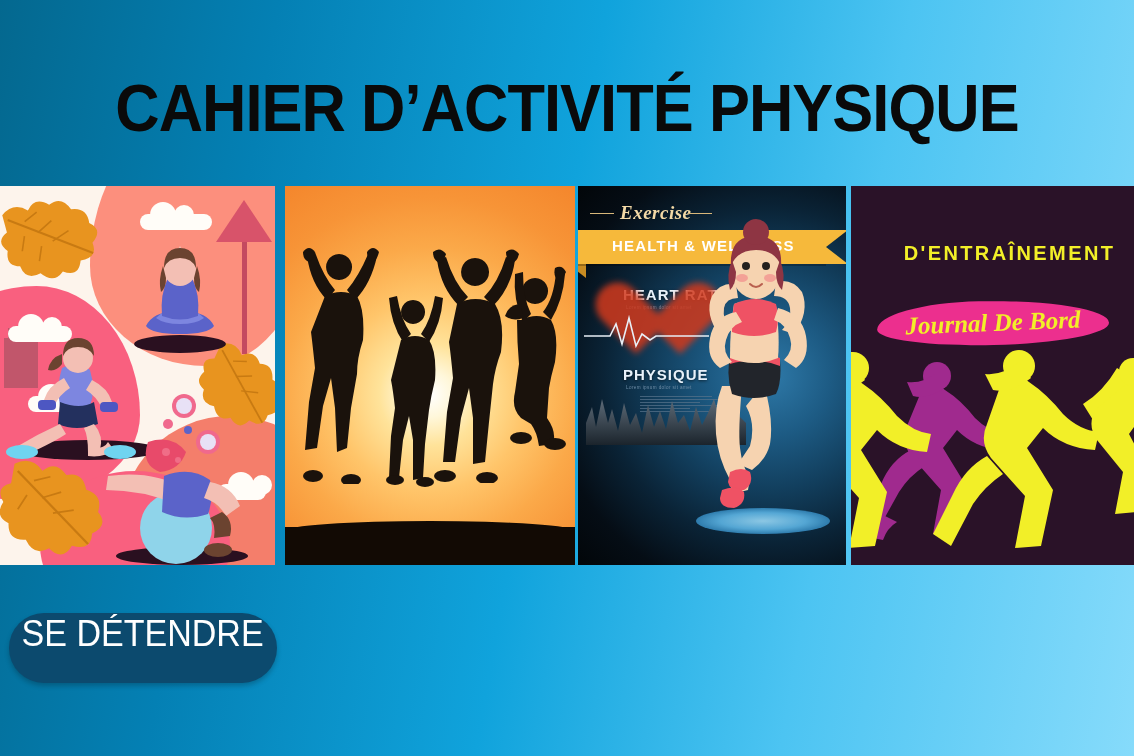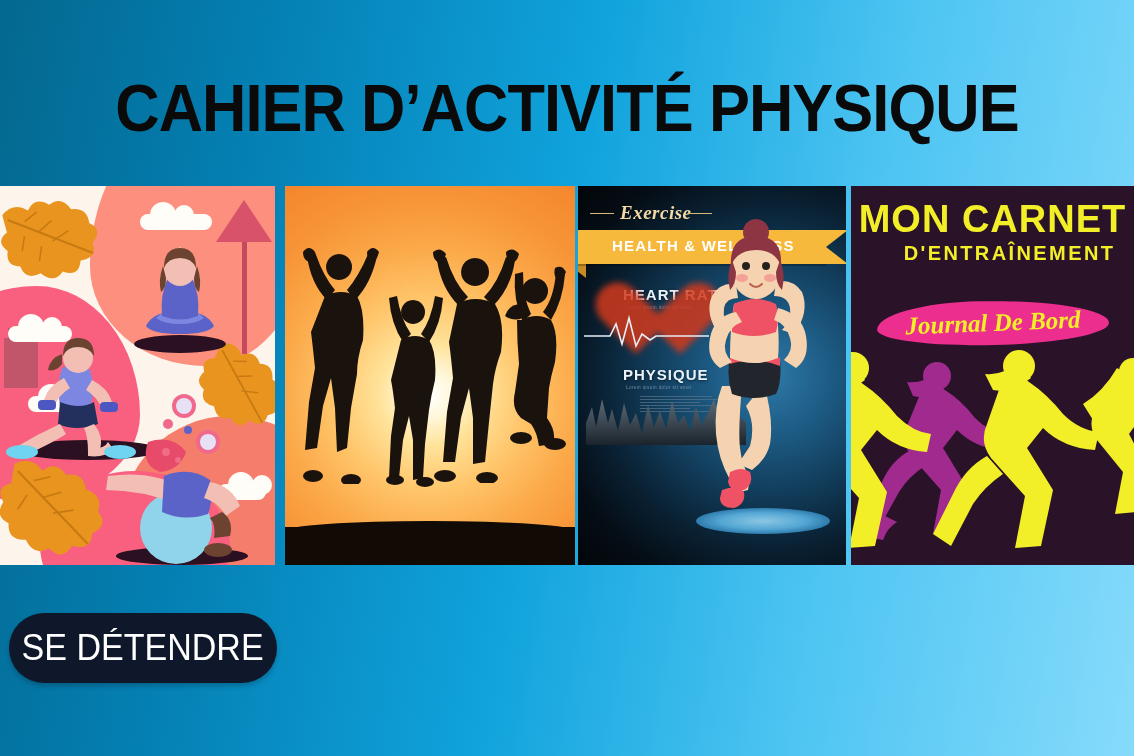--- a/index.html
+++ b/index.html
@@ -93,22 +93,22 @@
     border-radius:44% 56% 50% 50%/60% 55% 45% 40%;transform:rotate(-1.2deg);}
   .brush span{position:absolute;left:0;top:8px;width:232px;text-align:center;
     font-family:"Liberation Serif",serif;font-style:italic;font-weight:bold;font-size:25px;color:#f2ef28;
     transform:rotate(-1deg);}
   .runners{position:absolute;left:0;top:160px;width:283px;height:219px;overflow:hidden;}
   .runners svg{display:block;}
 
   
   .btnrow{position:absolute;left:0;top:613px;width:1134px;height:70px;}
   .btn{
-    position:absolute;top:0;height:70px;border-radius:35px;background:#0f172a;
-    display:flex;align-items:center;justify-content:center;
+    position:absolute;top:0;height:70px;border-radius:35px;background:#0c4a6e;
+    display:flex;align-items:flex-start;justify-content:center;
     color:#ffffff;border:none;padding:0;cursor:pointer;
     box-shadow:0 3px 5px rgba(0,0,0,.22);
     font-family:"Liberation Sans Narrow","Liberation Sans",sans-serif;
     font-weight:normal;font-size:37px;letter-spacing:0px;white-space:nowrap;
   }
   .b1{left:9px;width:268px;}
   .b2{left:290px;width:272px;}
   .b3{left:572px;width:272px;}
   .b4{left:858px;width:270px;font-weight:bold;font-size:29px;letter-spacing:-.4px;}
   .btn span{transform:scaleX(.92);display:inline-block;}
@@ -337,21 +337,20 @@
           <circle cx="60" cy="58" r="4" fill="#23201e"></circle>
           <circle cx="80" cy="58" r="4" fill="#23201e"></circle>
           <ellipse cx="56" cy="70" rx="6" ry="4" fill="#f28c8c" opacity=".7"></ellipse>
           <ellipse cx="84" cy="70" rx="6" ry="4" fill="#f28c8c" opacity=".7"></ellipse>
           <path d="M64 76 q6 6 12 0" stroke="#b9604f" stroke-width="2" fill="none" stroke-linecap="round"></path>
         </svg>
       </div>
     </div>
 
     <div class="panel p4">
-      <div class="mc mc1">MON CARNET</div>
       <div class="mc mc2">D'ENTRAÎNEMENT</div>
       <div class="brush">
         <span>Journal De Bord</span>
       </div>
       <div class="runners">
         <svg width="283" height="219" viewBox="0 0 283 219">
           <g fill="#a02a8e">
             <path d="M70 46 q12 -12 24 -2 q16 10 30 28 q14 14 30 16 l-4 16 q-26 -2 -44 -20 l-14 18 l22 36 l-10 48 l-22 2 l8 -44 l-30 -34 q-10 -14 -4 -30z"></path>
             <path d="M60 104 q-20 10 -30 34 l-18 34 l16 10 l20 -36 q10 -16 26 -26z"></path>
             <circle cx="86" cy="30" r="14"></circle>

